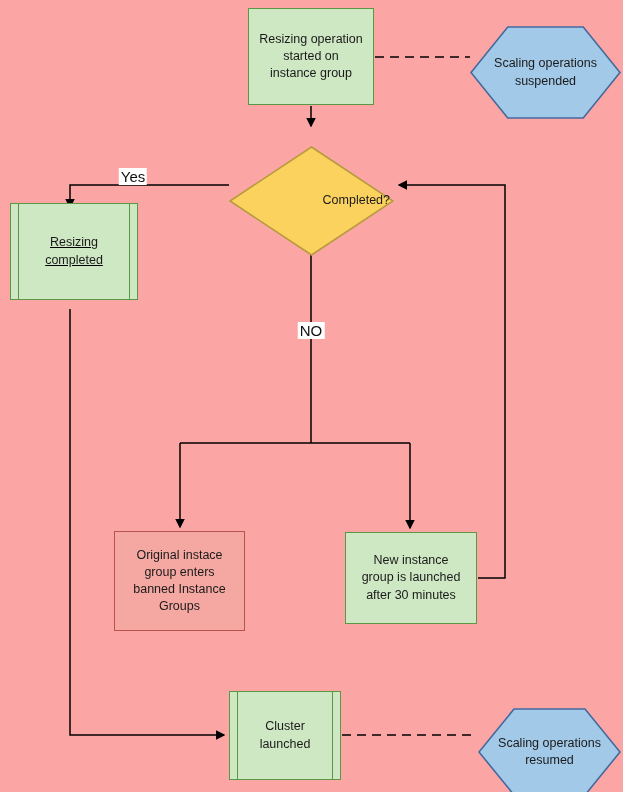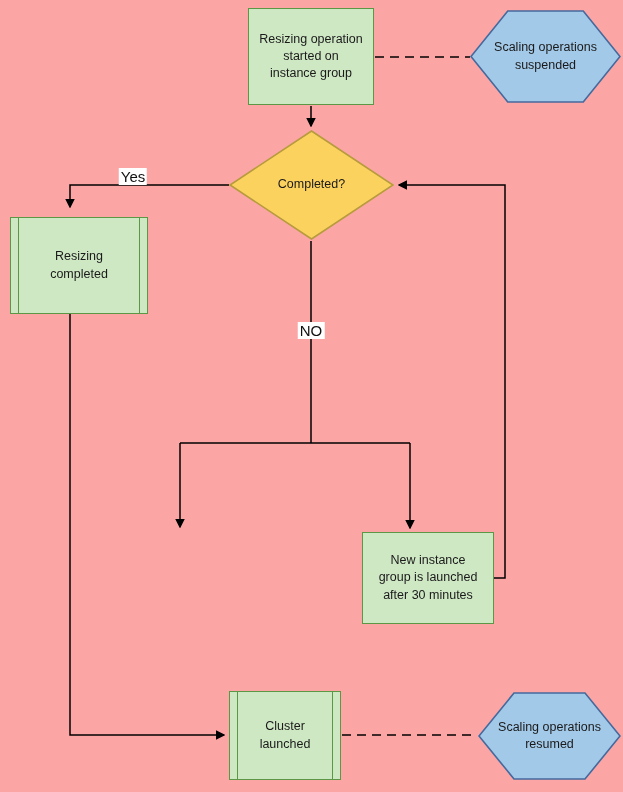--- a/index.html
+++ b/index.html
@@ -31,21 +31,21 @@
     white-space: pre-line;
     font-size: 12.5px;
     line-height: 1.38;
     color: #1a1a1a;
     padding: 0 4px;
   }
   .rect { border: 1.6px solid; }
   .green { background: var(--process-green-fill, #cfe8c4); border-color: var(--process-green-stroke, #5b9744); }
   .red   { background: var(--alert-red-fill, #f5a8a2);   border-color: var(--alert-red-stroke, #b85450); }
 
-  .shape-node { background: transparent; border: none; }
+  .shape-node { background: transparent; border: none; margin-top: 16px; }
   .shape-node svg { position: absolute; left: 0; top: 0; z-index: 1; }
   .hex polygon     { fill: var(--terminator-blue-fill, #a3c9e8); stroke: var(--terminator-blue-stroke, #44699d); stroke-width: 1.6; }
   .diamond polygon { fill: var(--decision-yellow-fill, #fcd25f); stroke: var(--decision-yellow-stroke, #b79b3c); stroke-width: 1.6; }
 
   .vline {
     position: absolute;
     top: 0; bottom: 0;
     width: 0;
     border-left: 1.6px solid var(--process-green-stroke, #5b9744);
     z-index: 1;
@@ -93,36 +93,42 @@
   </div>
 
   <div class="node shape-node hex" style="left:470px; top:10px; width:151px; height:93px;">
     <svg width="151" height="93">
       <polygon points="37.75,1 113.25,1 150,46.5 113.25,92 37.75,92 1,46.5"></polygon>
     </svg>
     <div class="label">Scaling operations
 suspended</div>
   </div>
 
-  <div class="node shape-node diamond" style="left:229px; top:130px; width:165px; height:110px;">
+  <div class="node shape-node diamond" style="left:229px; top:130px; width:165px; height:110px;justify-content:flex-end;">
     <svg width="165" height="110">
       <polygon points="82.5,1 164,55 82.5,109 1,55"></polygon>
     </svg>
     <div class="label">Completed?</div>
   </div>
 
-  <div class="node rect green" style="left:10px; top:217px; width:138px; height:97px;">
+  <div class="node rect green" style="left:10px; top:203px; width:128px; height:97px;text-decoration:underline;">
     <div class="vline left"></div>
     <div class="vline right"></div>
     <div class="label">Resizing
 completed</div>
   </div>
 
+  <div class="node rect red" style="left:114px; top:531px; width:131px; height:100px;">
+    <div class="label">Original instace
+group enters
+banned Instance
+Groups</div>
+  </div>
 
-  <div class="node rect green" style="left:345px; top:532px; width:132px; height:92px;margin-left:17px;">
+  <div class="node rect green" style="left:345px; top:532px; width:132px; height:92px;">
     <div class="label">New instance
 group is launched
 after 30 minutes</div>
   </div>
 
   <div class="node rect green" style="left:229px; top:691px; width:112px; height:89px;">
     <div class="vline left"></div>
     <div class="vline right"></div>
     <div class="label">Cluster
 launched</div>

